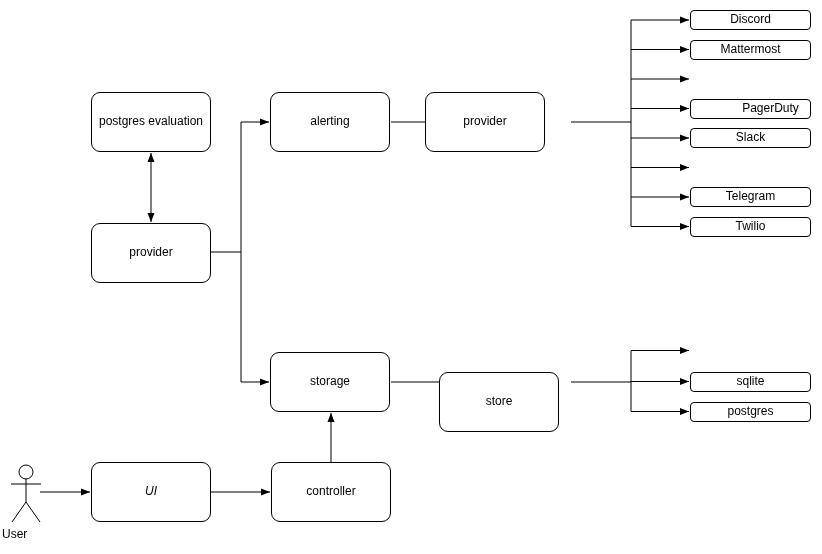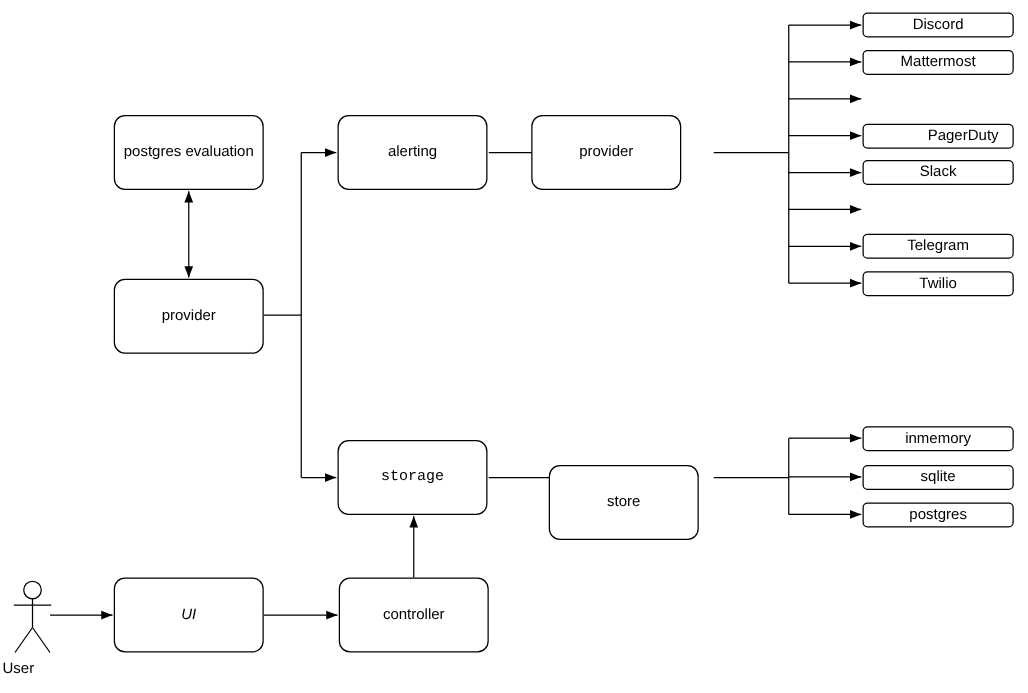--- a/index.html
+++ b/index.html
@@ -106,31 +106,30 @@
         <path d="M26,502 L12,522"></path>
         <path d="M26,502 L40,522"></path>
       </g>
     </g>
   </svg>
 
   <div class="node lg" style="left:91px; top:92px;">postgres evaluation</div>
   <div class="node lg" style="left:91px; top:223px;">provider</div>
   <div class="node lg" style="left:270px; top:92px;">alerting</div>
   <div class="node lg" style="left:425px; top:92px;">provider</div>
-  <div class="node lg" style="left:270px; top:352px;font-family:Liberation Mono, monospace;">storage</div>
+  <div class="node lg" style="left:270px; top:352px;">storage</div>
   <div class="node lg" style="left:439px; top:352px;margin-top:20px;">store</div>
   <div class="node lg" style="left:91px; top:462px;font-style:italic;">UI</div>
   <div class="node lg" style="left:271px; top:462px;">controller</div>
 
   <div class="node sm" style="left:690px; top:10px;">Discord</div>
   <div class="node sm" style="left:690px; top:39.5px;">Mattermost</div>
   <div class="node sm" style="left:690px; top:98.5px;padding-left:40px;">PagerDuty</div>
   <div class="node sm" style="left:690px; top:128px;">Slack</div>
   <div class="node sm" style="left:690px; top:187px;">Telegram</div>
   <div class="node sm" style="left:690px; top:216.5px;">Twilio</div>
 
-  <div class="node sm" style="left:690px; top:340.5px;">inmemory</div>
   <div class="node sm" style="left:690px; top:371.5px;">sqlite</div>
   <div class="node sm" style="left:690px; top:401.5px;">postgres</div>
 
   <div class="actor-label">User</div>
 
 </div>
 
 </body></html>

